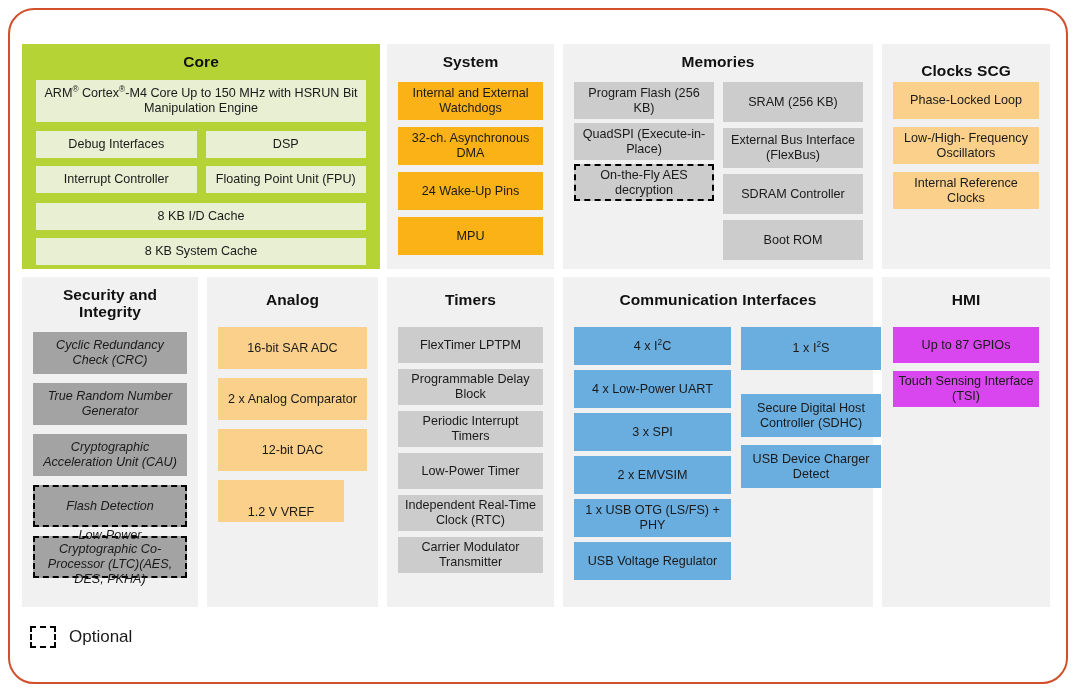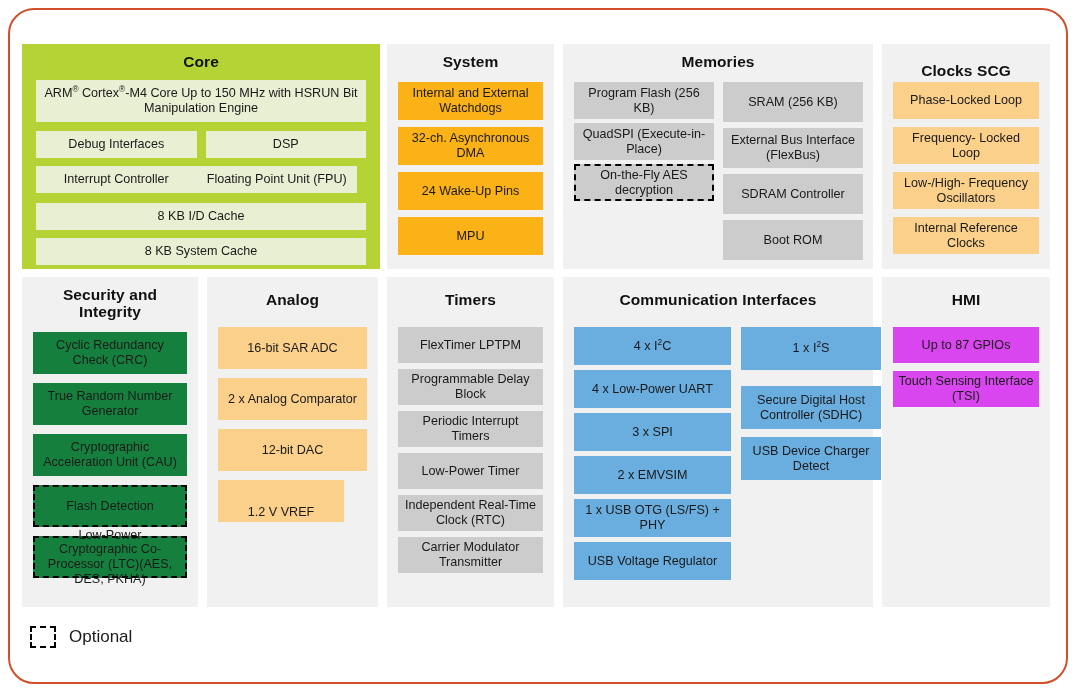--- a/index.html
+++ b/index.html
@@ -45,21 +45,21 @@
     color:#1a1a1a;
     padding:2px 4px;
   }
   .cell span{display:block;}
 
   
   .c-core   { background:#e9efd3; }
   .c-orange { background:#fbb217; }
   .c-grey   { background:#cccccc; }
   .c-lorange{ background:#fad08a; }
-  .c-purple { background:#15803d; }
+  .c-purple { background:#a3a3a3;font-style:italic; }
   .c-blue   { background:#6aaddf; }
   .c-pink   { background:#d946ef; }
 
   .optional{ border:2px dashed #000; }
 
   
   #legend{
     position:absolute;left:30px;top:626px;
     display:flex;align-items:center;gap:13px;
   }
@@ -87,21 +87,21 @@
         </div>
       </div>
       <div style="display: flex; gap: 9px; margin-bottom: 8px;">
         <div class="cell c-core" style="width: 160.5px; height: 27px;">
           <span>Debug Interfaces</span>
         </div>
         <div class="cell c-core" style="width: 160.5px; height: 27px;">
           <span>DSP</span>
         </div>
       </div>
-      <div style="display: flex; gap: 0; margin-bottom: 10px;">
+      <div style="display: flex; gap: 9px; margin-bottom: 10px;">
         <div class="cell c-core" style="width: 160.5px; height: 27px;">
           <span>Interrupt Controller</span>
         </div>
         <div class="cell c-core" style="width: 160.5px; height: 27px;">
           <span>Floating Point Unit (FPU)</span>
         </div>
       </div>
       <div style="display: flex; gap: 9px; margin-bottom: 8px;">
         <div class="cell c-core" style="width: 330px; height: 27px;">
           <span>8 KB I/D Cache</span>
@@ -162,23 +162,20 @@
     </div>
 </div>
 
 <div class="panel" style="left:882px;top:44px;width:168px;height:225px;">
   <div class="ptitle" style="padding-top:18px;">Clocks SCG</div>
   <div id="clocks-list" style="position:absolute;left:11px;top:38px;width:146px;">
       <div class="cell c-lorange" style="width: 146px; height: 37px; margin-bottom: 8px;">
         <span>Phase-Locked Loop</span>
       </div>
       <div class="cell c-lorange" style="width: 146px; height: 37px; margin-bottom: 8px;">
-        <span>Frequency- Locked Loop</span>
-      </div>
-      <div class="cell c-lorange" style="width: 146px; height: 37px; margin-bottom: 8px;">
         <span>Low-/High- Frequency Oscillators</span>
       </div>
       <div class="cell c-lorange" style="width: 146px; height: 37px; margin-bottom: 8px;">
         <span>Internal Reference Clocks</span>
       </div>
     </div>
 </div>
 
 <div class="panel" style="left:22px;top:277px;width:176px;height:330px;">
   <div class="ptitle" style="padding-top:9px;width:130px;margin:0 auto;">Security and Integrity</div>
@@ -259,21 +256,21 @@
         <span>2 x EMVSIM</span>
       </div>
       <div class="cell c-blue" style="width: 157px; height: 38px; margin-bottom: 5px;">
         <span>1 x USB OTG (LS/FS) + PHY</span>
       </div>
       <div class="cell c-blue" style="width: 157px; height: 38px; margin-bottom: 5px;">
         <span>USB Voltage Regulator</span>
       </div>
     </div>
   <div id="comm-right" style="position:absolute;left:178px;top:50px;width:140px;">
-      <div class="cell c-blue" style="width: 140px; height: 43px; margin-bottom: 16px;">
+      <div class="cell c-blue" style="width: 140px; height: 43px; margin-bottom: 24px;">
         <span>1 x I<sup>2</sup>S</span>
       </div>
       <div class="cell c-blue" style="width: 140px; height: 43px; margin-bottom: 8px;">
         <span>Secure Digital Host Controller (SDHC)</span>
       </div>
       <div class="cell c-blue" style="width: 140px; height: 43px; margin-bottom: 8px;">
         <span>USB Device Charger Detect</span>
       </div>
     </div>
 </div>

